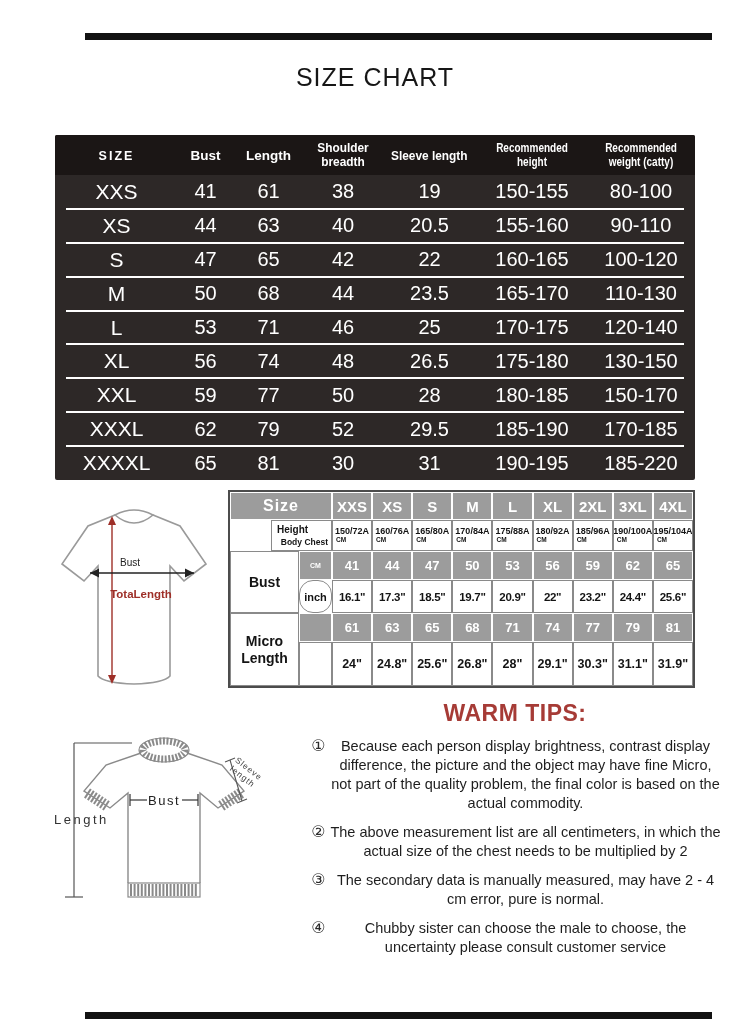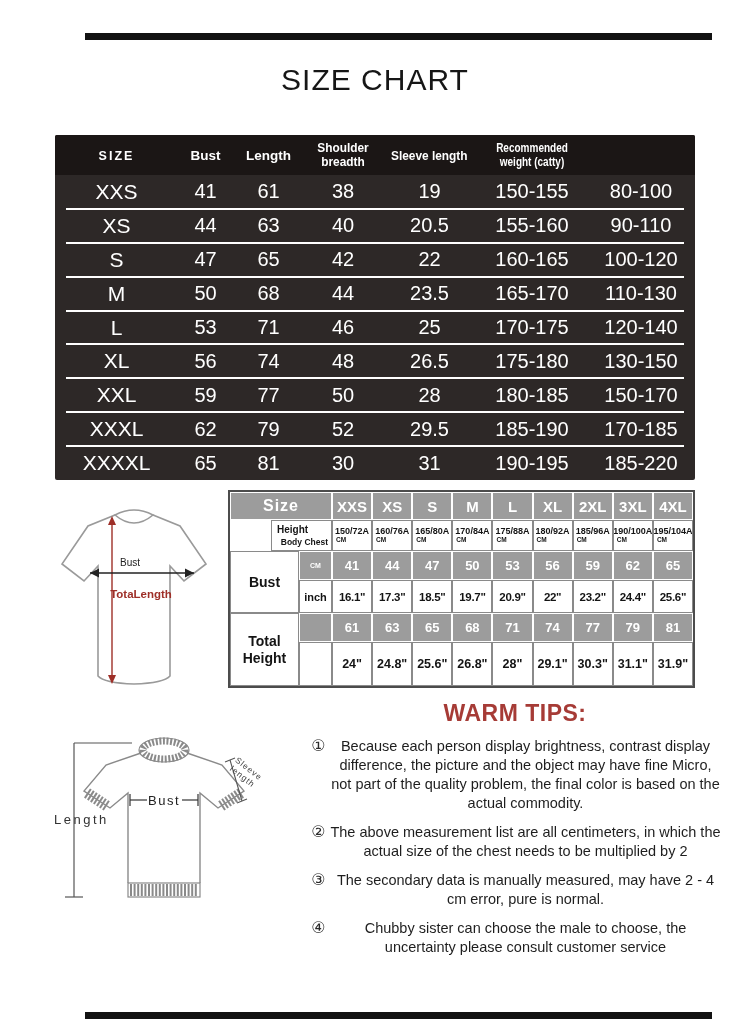--- a/index.html
+++ b/index.html
@@ -4,21 +4,21 @@
 <style>
   html,body{margin:0;padding:0;}
   body{font-family:"Liberation Sans","DejaVu Sans",sans-serif;background:#ffffff;}
   .page{position:relative;width:750px;height:1036px;background:#fff;overflow:hidden;}
 
   .rule{position:absolute;left:85px;width:627px;height:7px;background:#121212;}
   .rule-top{top:33px;}
   .rule-bottom{top:1012px;}
 
   .title{position:absolute;top:63px;left:0;width:100%;text-align:center;
-         font-size:30px;color:#161616;letter-spacing:1px;font-weight:400;}
+         font-size:25px;color:#161616;letter-spacing:1px;font-weight:400;}
 
   
   .st{position:absolute;left:55px;top:135px;width:640px;height:345px;
       background:#2d2827;display:flex;flex-direction:column;border-radius:2px;}
   .st-header{height:40px;background:#1b1615;display:grid;
       grid-template-columns:123px 55px 71px 78px 95px 110px 108px;align-items:center;border-radius:2px 2px 0 0;}
   .st-h{text-align:center;color:#fff;font-weight:bold;}
   .st-h span{display:inline-block;font-size:13.5px;}
   .st-h.h0 span{font-size:12.5px;letter-spacing:2px;}
   .st-h.h3 span,.st-h.h4 span{font-size:12.5px;transform:scaleX(.95);}
@@ -74,20 +74,21 @@
 
   <div class="title">SIZE CHART</div>
 
   <div class="st">
     <div class="st-header">
         <div class="st-h h0"><span>SIZE</span></div>
         <div class="st-h h1"><span>Bust</span></div>
         <div class="st-h h2"><span>Length</span></div>
         <div class="st-h h3"><span>Shoulder breadth</span></div>
         <div class="st-h h4"><span>Sleeve length</span></div>
+        <div class="st-h h5"><span>Recommended height</span></div>
         <div class="st-h h6"><span>Recommended weight (catty)</span></div>
       </div>
   <div class="st-row">
         <div class="st-c c0">XXS</div>
         <div class="st-c c1">41</div>
         <div class="st-c c2">61</div>
         <div class="st-c c3">38</div>
         <div class="st-c c4">19</div>
         <div class="st-c c5">150-155</div>
         <div class="st-c c6">80-100</div>
@@ -234,31 +235,31 @@
       <div class="dt-cell gray dt-cmtag" style="grid-area: 3 / 2 / span 1 / span 1;">CM</div>
       <div class="dt-cell gray dt-numcm" style="grid-area: 3 / 3 / span 1 / span 1;">41</div>
       <div class="dt-cell gray dt-numcm" style="grid-area: 3 / 4 / span 1 / span 1;">44</div>
       <div class="dt-cell gray dt-numcm" style="grid-area: 3 / 5 / span 1 / span 1;">47</div>
       <div class="dt-cell gray dt-numcm" style="grid-area: 3 / 6 / span 1 / span 1;">50</div>
       <div class="dt-cell gray dt-numcm" style="grid-area: 3 / 7 / span 1 / span 1;">53</div>
       <div class="dt-cell gray dt-numcm" style="grid-area: 3 / 8 / span 1 / span 1;">56</div>
       <div class="dt-cell gray dt-numcm" style="grid-area: 3 / 9 / span 1 / span 1;">59</div>
       <div class="dt-cell gray dt-numcm" style="grid-area: 3 / 10 / span 1 / span 1;">62</div>
       <div class="dt-cell gray dt-numcm" style="grid-area: 3 / 11 / span 1 / span 1;">65</div>
-      <div class="dt-cell white dt-inchtag" style="grid-area: 4 / 2 / span 1 / span 1;">inch</div>
+      <div class="dt-cell white dt-inchtag" style="grid-area: 4 / 2 / span 1 / span 1; border-radius: 14px;">inch</div>
       <div class="dt-cell white dt-numinch" style="grid-area: 4 / 3 / span 1 / span 1;">16.1"</div>
       <div class="dt-cell white dt-numinch" style="grid-area: 4 / 4 / span 1 / span 1;">17.3"</div>
       <div class="dt-cell white dt-numinch" style="grid-area: 4 / 5 / span 1 / span 1;">18.5"</div>
       <div class="dt-cell white dt-numinch" style="grid-area: 4 / 6 / span 1 / span 1;">19.7"</div>
       <div class="dt-cell white dt-numinch" style="grid-area: 4 / 7 / span 1 / span 1;">20.9"</div>
       <div class="dt-cell white dt-numinch" style="grid-area: 4 / 8 / span 1 / span 1;">22"</div>
       <div class="dt-cell white dt-numinch" style="grid-area: 4 / 9 / span 1 / span 1;">23.2"</div>
       <div class="dt-cell white dt-numinch" style="grid-area: 4 / 10 / span 1 / span 1;">24.4"</div>
       <div class="dt-cell white dt-numinch" style="grid-area: 4 / 11 / span 1 / span 1;">25.6"</div>
-      <div class="dt-cell white dt-sidelabel" style="grid-area: 5 / 1 / span 2 / span 1;">Total Height</div>
+      <div class="dt-cell white dt-sidelabel" style="grid-area: 5 / 1 / span 2 / span 1;">Micro Length</div>
       <div class="dt-cell gray" style="grid-area: 5 / 2 / span 1 / span 1;"></div>
       <div class="dt-cell gray dt-numcm" style="grid-area: 5 / 3 / span 1 / span 1;">61</div>
       <div class="dt-cell gray dt-numcm" style="grid-area: 5 / 4 / span 1 / span 1;">63</div>
       <div class="dt-cell gray dt-numcm" style="grid-area: 5 / 5 / span 1 / span 1;">65</div>
       <div class="dt-cell gray dt-numcm" style="grid-area: 5 / 6 / span 1 / span 1;">68</div>
       <div class="dt-cell gray dt-numcm" style="grid-area: 5 / 7 / span 1 / span 1;">71</div>
       <div class="dt-cell gray dt-numcm" style="grid-area: 5 / 8 / span 1 / span 1;">74</div>
       <div class="dt-cell gray dt-numcm" style="grid-area: 5 / 9 / span 1 / span 1;">77</div>
       <div class="dt-cell gray dt-numcm" style="grid-area: 5 / 10 / span 1 / span 1;">79</div>
       <div class="dt-cell gray dt-numcm" style="grid-area: 5 / 11 / span 1 / span 1;">81</div>

